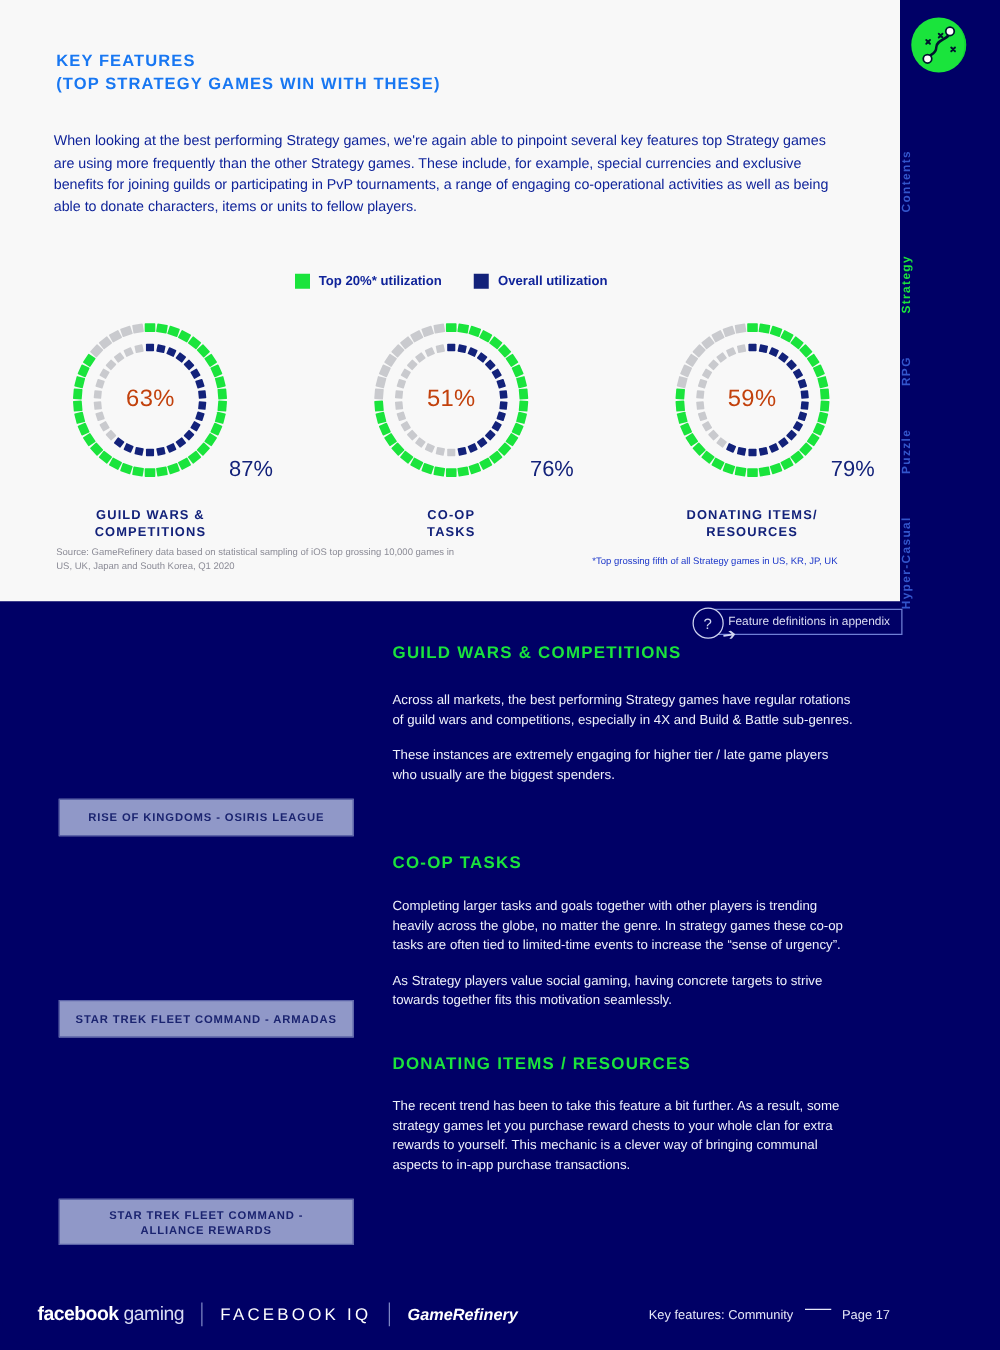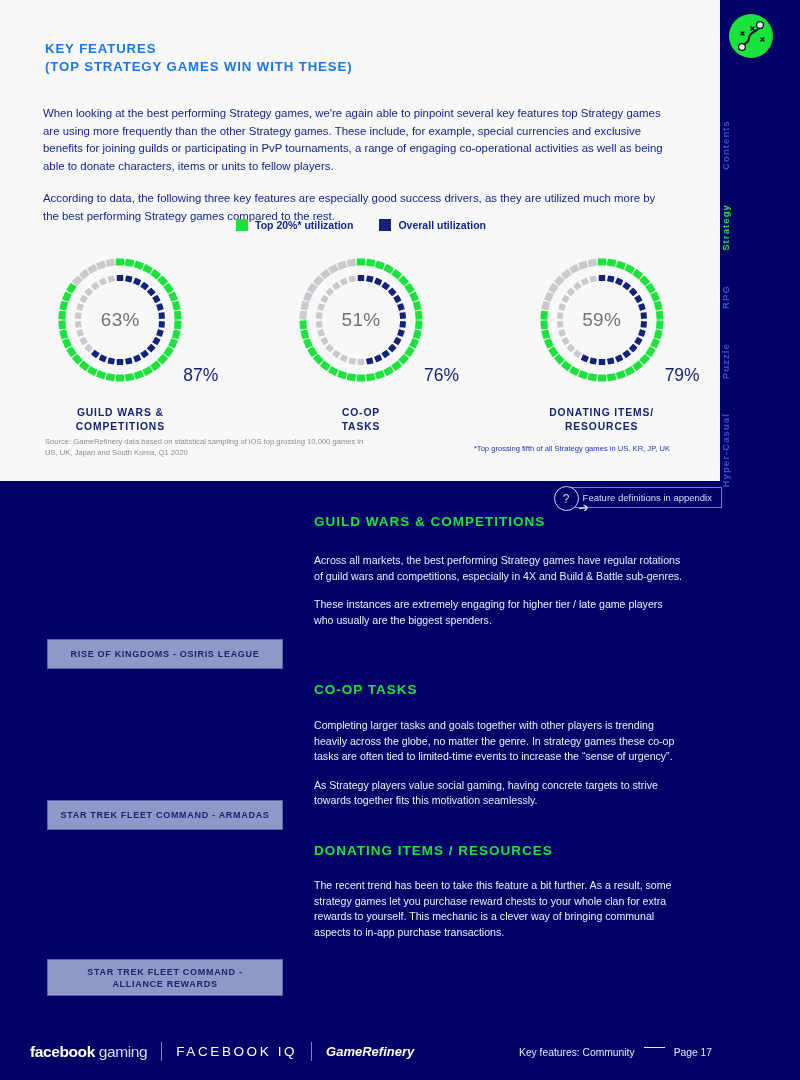--- a/index.html
+++ b/index.html
@@ -54,21 +54,21 @@
   .lg-sw.navy  { background: #13227a; }
   .lg-tx { font-size: 10.5px; font-weight: 700; color: #10249a; }
 
   
   .donuts { position: absolute; top: 252px; left: 0; width: 722px; display: flex; }
   .donut-col { flex: 1; position: relative; display: flex; flex-direction: column; align-items: center; }
   .ring-wrap { position: relative; width: 136px; height: 136px; }
   .ring-wrap svg { display: block; }
   .ring-center {
     position: absolute; inset: 0; display: flex; align-items: center; justify-content: center;
-    font-size: 19px; font-weight: 400; color: #737373; letter-spacing: .3px;
+    font-size: 19px; font-weight: 400; color: #c2410c; letter-spacing: .3px;
   }
   .outer-val {
     position: absolute; right: -30px; bottom: 2px;
     font-size: 17.5px; color: #13227a;
   }
   .donut-label {
     margin-top: 18px; text-align: center; font-size: 10.3px; font-weight: 700;
     letter-spacing: 0.9px; color: #13227a; line-height: 14px;
   }
 
@@ -146,21 +146,20 @@
 
   <div class="card">
 
     <div class="h-title">
       <div>KEY FEATURES</div>
       <div>(TOP STRATEGY GAMES WIN WITH THESE)</div>
     </div>
 
     <div class="intro">
       <p>When looking at the best performing Strategy games, we're again able to pinpoint several key features top Strategy games are using more frequently than the other Strategy games. These include, for example, special currencies and exclusive benefits for joining guilds or participating in PvP tournaments, a range of engaging co-operational activities as well as being able to donate characters, items or units to fellow players.</p>
-      <p>According to data, the following three key features are especially good success drivers, as they are utilized much more by the best performing Strategy games compared to the rest.</p>
     </div>
 
     <div class="legend">
       <div class="lg-item">
         <span class="lg-sw green"></span>
         <span class="lg-tx">Top 20%* utilization</span>
       </div>
       <div class="lg-item">
         <span class="lg-sw navy"></span>
         <span class="lg-tx">Overall utilization</span>

